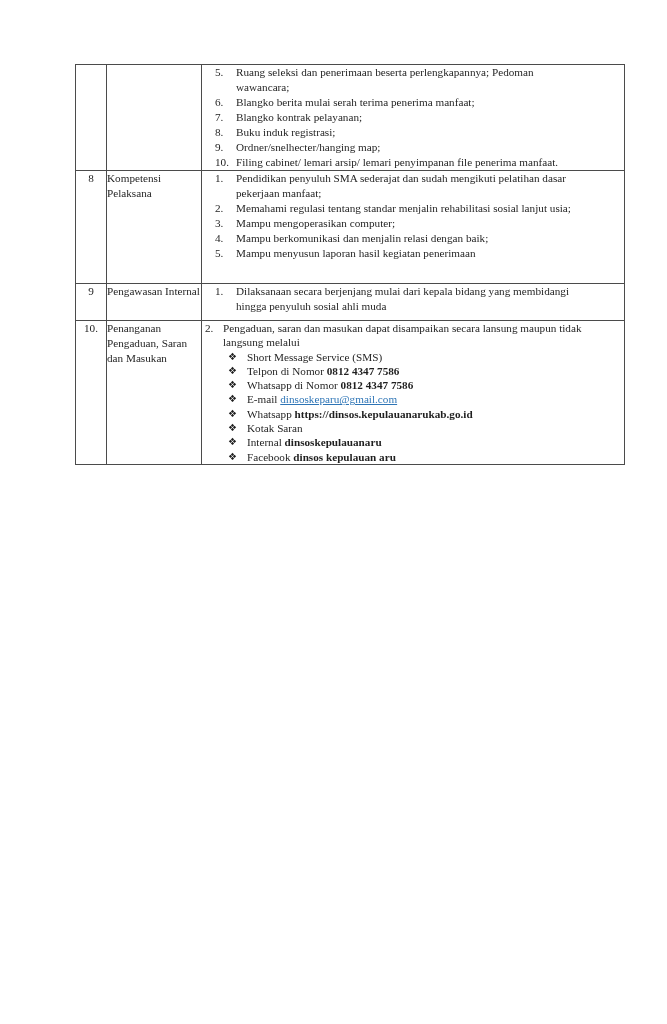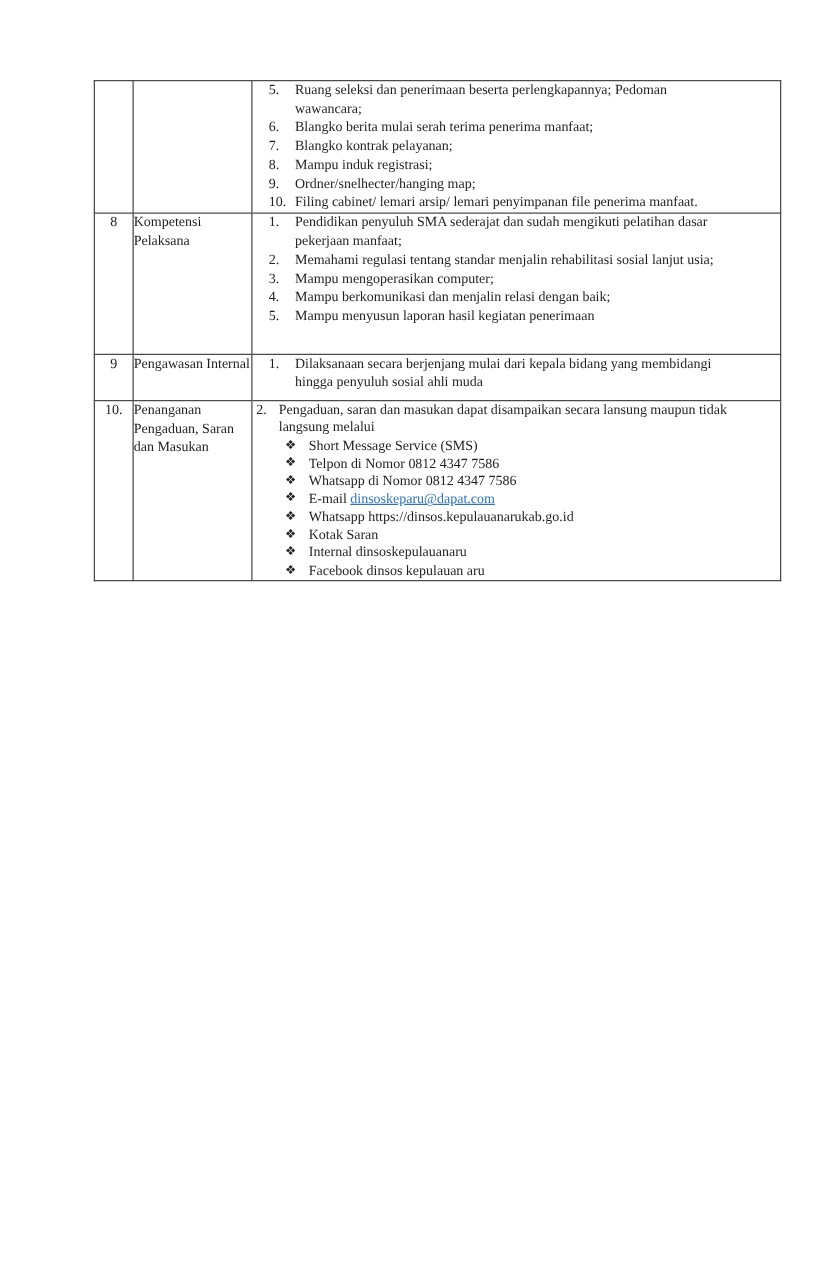--- a/index.html
+++ b/index.html
@@ -71,21 +71,21 @@
   tr.r4 .li.num { padding-left: 21px; }
   tr.r4 .li.num .marker { left: 3px; }
   .line { display: block; }
   
   tr.r2 .li.num:first-child .line:first-child,
   tr.r4 .li.num .line:first-child {
     text-align: justify;
     text-align-last: justify;
     padding-right: 3px;
   }
-  .b { font-weight: normal; }
+  .b { font-weight: bold; }
   .link {
     color: #2e75b6;
     text-decoration: underline;
     cursor: pointer;
   }
 </style>
 </head>
 <body>
 
 <div class="sheet">
@@ -108,21 +108,21 @@
             <div class="li num">
               <span class="marker">6.</span>
               <div class="line"><span>Blangko berita mulai serah terima penerima manfaat;</span></div>
             </div>
             <div class="li num">
               <span class="marker">7.</span>
               <div class="line"><span>Blangko kontrak pelayanan;</span></div>
             </div>
             <div class="li num">
               <span class="marker">8.</span>
-              <div class="line"><span>Mampu induk registrasi;</span></div>
+              <div class="line"><span>Buku induk registrasi;</span></div>
             </div>
             <div class="li num">
               <span class="marker">9.</span>
               <div class="line"><span>Ordner/snelhecter/hanging map;</span></div>
             </div>
             <div class="li num">
               <span class="marker">10.</span>
               <div class="line"><span>Filing cabinet/ lemari arsip/ lemari penyimpanan file penerima manfaat.</span></div>
             </div>
           </td>
@@ -181,21 +181,21 @@
             <div class="li bullet">
               <span class="marker">❖</span>
               <div class="line"><span>Telpon di Nomor </span><span class="b">0812 4347 7586</span></div>
             </div>
             <div class="li bullet">
               <span class="marker">❖</span>
               <div class="line"><span>Whatsapp di Nomor </span><span class="b">0812 4347 7586</span></div>
             </div>
             <div class="li bullet">
               <span class="marker">❖</span>
-              <div class="line"><span>E-mail </span><span class="link">dinsoskeparu@dapat.com</span></div>
+              <div class="line"><span>E-mail </span><span class="link">dinsoskeparu@gmail.com</span></div>
             </div>
             <div class="li bullet">
               <span class="marker">❖</span>
               <div class="line"><span>Whatsapp </span><span class="b">https://dinsos.kepulauanarukab.go.id</span></div>
             </div>
             <div class="li bullet">
               <span class="marker">❖</span>
               <div class="line"><span>Kotak Saran</span></div>
             </div>
             <div class="li bullet">

